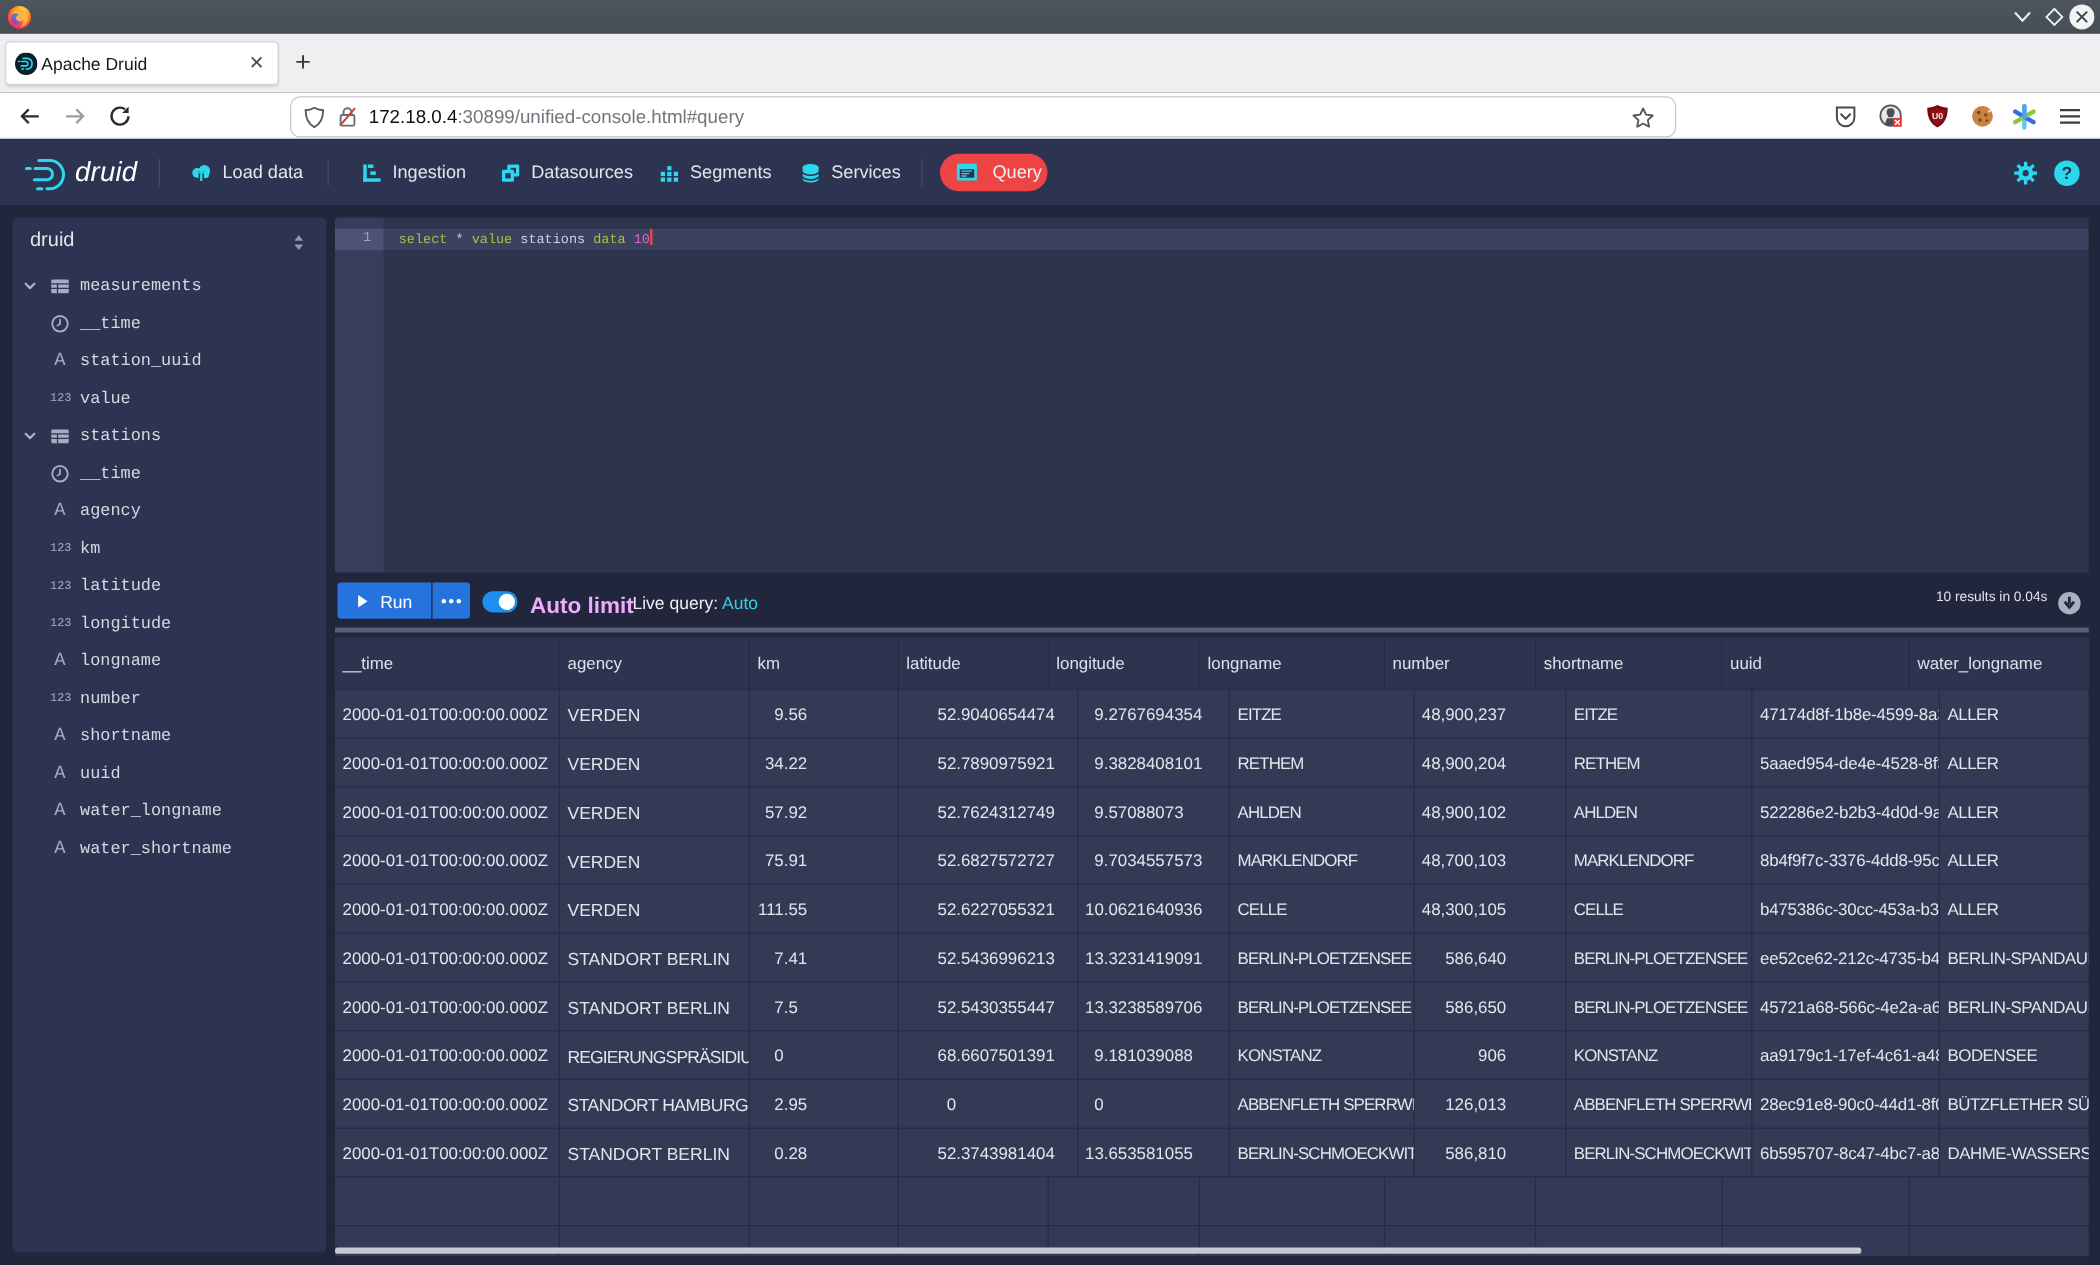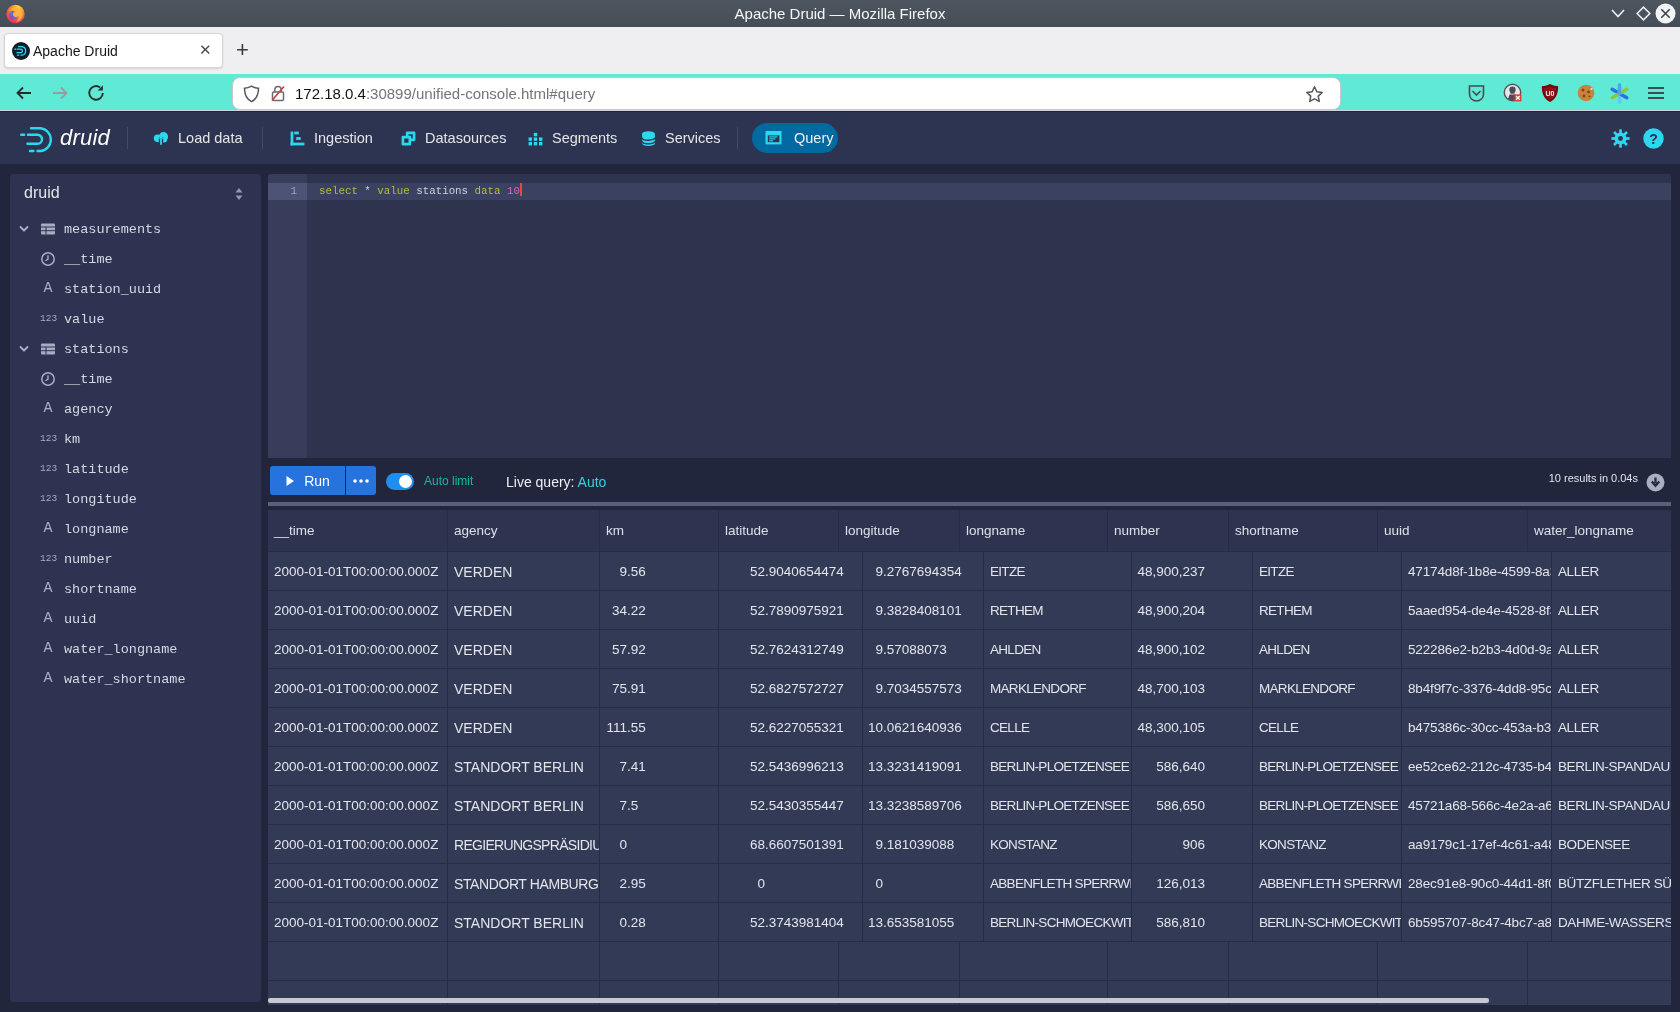--- a/index.html
+++ b/index.html
@@ -10,34 +10,34 @@
 #titlebar { position:absolute; left:0; top:0; width:1680px; height:27px;
   background:linear-gradient(#4d555e,#454d56); color:#f3f4f5; }
 #titlebar .title { position:absolute; left:0; right:0; top:5px; text-align:center;
   font-size:15px; color:#f5f6f7; }
 #tabbar { position:absolute; left:0; top:27px; width:1680px; height:47px; background:#efeff1;text-decoration:underline; }
 #activetab { position:absolute; left:4px; top:6px; width:219px; height:35px; background:#fff;
   border:1px solid #d6d6da; border-radius:4px; box-shadow:0 1px 2px rgba(0,0,0,.12); }
 #activetab .tt { position:absolute; left:28px; top:9px; font-size:14px; color:#16161a; }
 #activetab .tx { position:absolute; left:194px; top:7px; font-size:15px; color:#4a4a4f; }
 #newtab { position:absolute; left:236px; top:10px; font-size:22px; color:#3a3a3f; font-weight:300; }
-#urlrow { position:absolute; left:0; top:74px; width:1680px; height:38px; background:#5eead4;
+#urlrow { position:absolute; left:0; top:74px; width:1680px; height:38px; background:#ffffff;
   border-bottom:1px solid #d4d4d8; height:37px; }
 #urlbox { position:absolute; left:232px; top:3px; width:1109px; height:33px; background:#fff;
   border:1px solid #c6c6cc; border-radius:8px; }
 #urltext { position:absolute; left:62px; top:7px; font-size:15px; color:#121216; white-space:nowrap; }
 #urltext .dim { color:#74747c; }
 
 
 #dheader { position:absolute; left:0; top:112px; width:1680px; height:52px; background:#2d3452; }
 .navitem { position:absolute; top:0; height:52px; display:flex; align-items:center;
   color:#e5e5e5; font-size:14.5px; }
 .navitem svg { margin-right:8px; }
 .vdiv { position:absolute; top:15px; width:1px; height:22px; background:#434a68; }
-#querypill { position:absolute; left:752px; top:11px; width:86px; height:30px; background:#0369a1;
+#querypill { position:absolute; left:752px; top:11px; width:86px; height:30px; background:#ef4444;
   border-radius:15px; display:flex; align-items:center; padding-left:13px; color:#f0f1f6; font-size:14.5px; }
 #querypill svg { margin-right:8px; }
 #dlogo { position:absolute; left:18px; top:13px; }
 #dlogotext { position:absolute; left:60px; top:13px; font-size:22px; font-style:italic; color:#fff;
   letter-spacing:0.2px; }
 
 
 #sidebar { position:absolute; left:10px; top:174px; width:251px; height:828px; background:#2d3350;
   border-radius:4px; }
 #sbtitle { position:absolute; left:24px; top:184px; font-size:16px; color:#e3e6ed; }
@@ -58,21 +58,21 @@
 #code .num { color:#d069c6; }
 #code .cursor { display:inline-block; width:2px; height:13px; background:#e04a3f; vertical-align:-2px; }
 
 
 #runbtn { position:absolute; left:270px; top:466px; width:75px; height:29px; background:#2673de;
   border-radius:3px 0 0 3px; color:#fff; font-size:14px; display:flex; align-items:center; justify-content:center; }
 #morebtn { position:absolute; left:346px; top:466px; width:30px; height:29px; background:#2673de;
   border-radius:0 3px 3px 0; display:flex; align-items:center; justify-content:center; }
 #switch { position:absolute; left:386px; top:473px; width:28px; height:17px; background:#1e8fee; border-radius:9px; }
 #switch .knob { position:absolute; right:2px; top:2px; width:13px; height:13px; background:#fff; border-radius:50%; }
-#autolimit { position:absolute; left:424px; top:474px; font-size:12px; color:#14b8a6; }
+#autolimit { position:absolute; left:424px; top:474px; font-size:18px; color:#f0abfc;font-weight:bold; }
 #livequery { position:absolute; left:506px; top:474px; font-size:14px; color:#edeff3; }
 #livequery .cy { color:#38cfe2; }
 #results-count { position:absolute; left:1380px; top:472px; width:258px; text-align:right; font-size:11px; color:#e2e4ea; }
 #dlicon { position:absolute; left:1646px; top:473px; }
 #splitter { position:absolute; left:268px; top:502px; width:1403px; height:4px; background:#596078; }
 
 
 #results { position:absolute; left:268px; top:510px; width:1403px; height:495px; background:#333a56; overflow:hidden; }
 .hrow { display:flex; height:42px; background:#2e3450; border-bottom:1px solid #272c44; }
 .hrow .c { border-right:1px solid #272c44; padding:13px 0 0 6px; font-size:13.5px; color:#dde0e8;
@@ -106,21 +106,20 @@
       <radialGradient id="ffi" cx="30%" cy="80%" r="80%">
         <stop offset="0%" stop-color="#953bb8"></stop>
           <stop offset="60%" stop-color="#5b6be8"></stop>
           <stop offset="100%" stop-color="#0090ed"></stop>
       </radialGradient>
     </defs>
     <circle cx="12" cy="12.5" r="10.5" fill="url(#ffo)"></circle>
     <circle cx="9.5" cy="14" r="5.2" fill="url(#ffi)" opacity="0.9"></circle>
     <path d="M12 5 c-3.5 0 -6 2 -7 4.5 c2.2-1.8 5-1.2 6 0.5 c-2.2 1.2 -2.7 3.5 -1 5.2 c1.7 1.6 4.5 1.1 5.5-0.6 c0.9 2.9 -0.6 5.8 -3.4 6.9 a8.6 8.6 0 0 0 8-8.6 c0-4-4-7.9-8.1-7.9z" fill="#ffb347" opacity="0.95"></path>
   </svg>
-  <div class="title">Apache Druid — Mozilla Firefox</div>
   <svg style="position:absolute;left:1610px;top:8px" width="16" height="11" viewBox="0 0 16 11">
       <path d="M2 2 L8 8.5 L14 2" stroke="#eceeef" stroke-width="1.7" fill="none"></path>
     </svg>
   <svg style="position:absolute;left:1636px;top:6px" width="15" height="15" viewBox="0 0 15 15">
       <rect x="3" y="3" width="9" height="9" transform="rotate(45 7.5 7.5)" stroke="#eceeef" stroke-width="1.5" fill="none"></rect>
     </svg>
   <svg style="position:absolute;left:1655px;top:3px" width="21" height="21" viewBox="0 0 21 21">
       <circle cx="10.5" cy="10.5" r="10" fill="#f2f3f4"></circle>
       <path d="M6.3 6.3 L14.7 14.7 M14.7 6.3 L6.3 14.7" stroke="#3c4349" stroke-width="1.6"></path>
     </svg>

